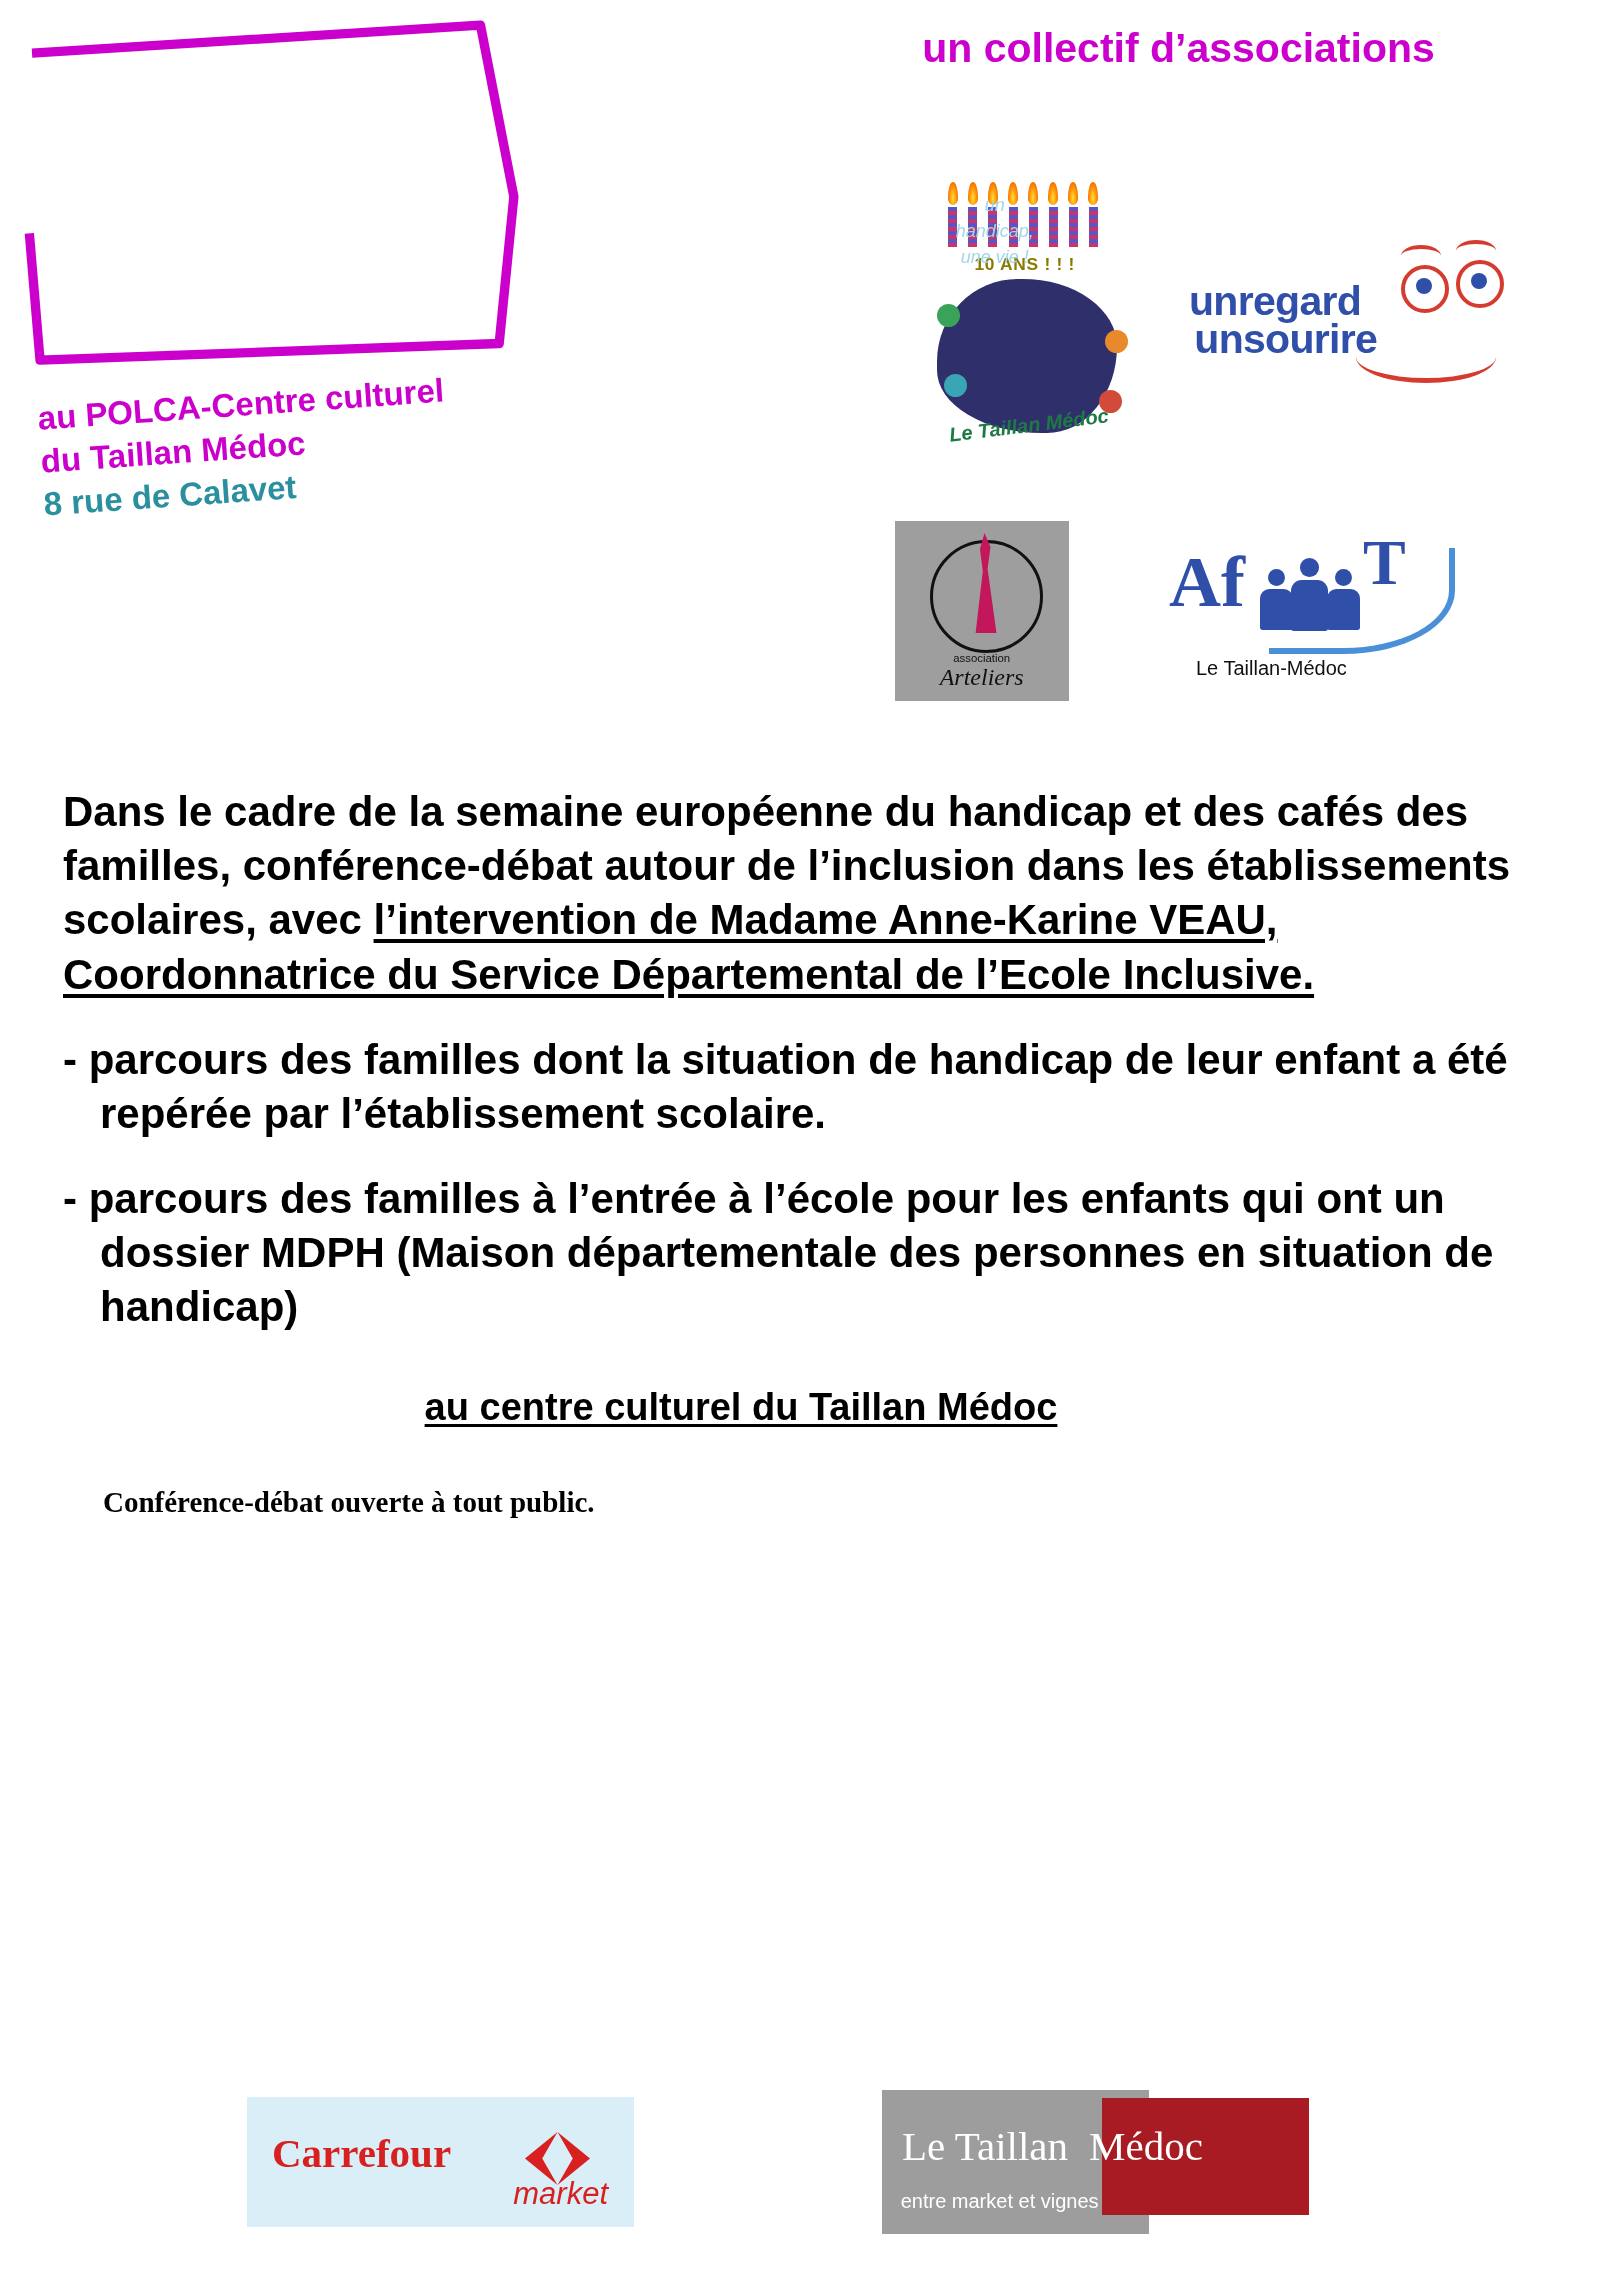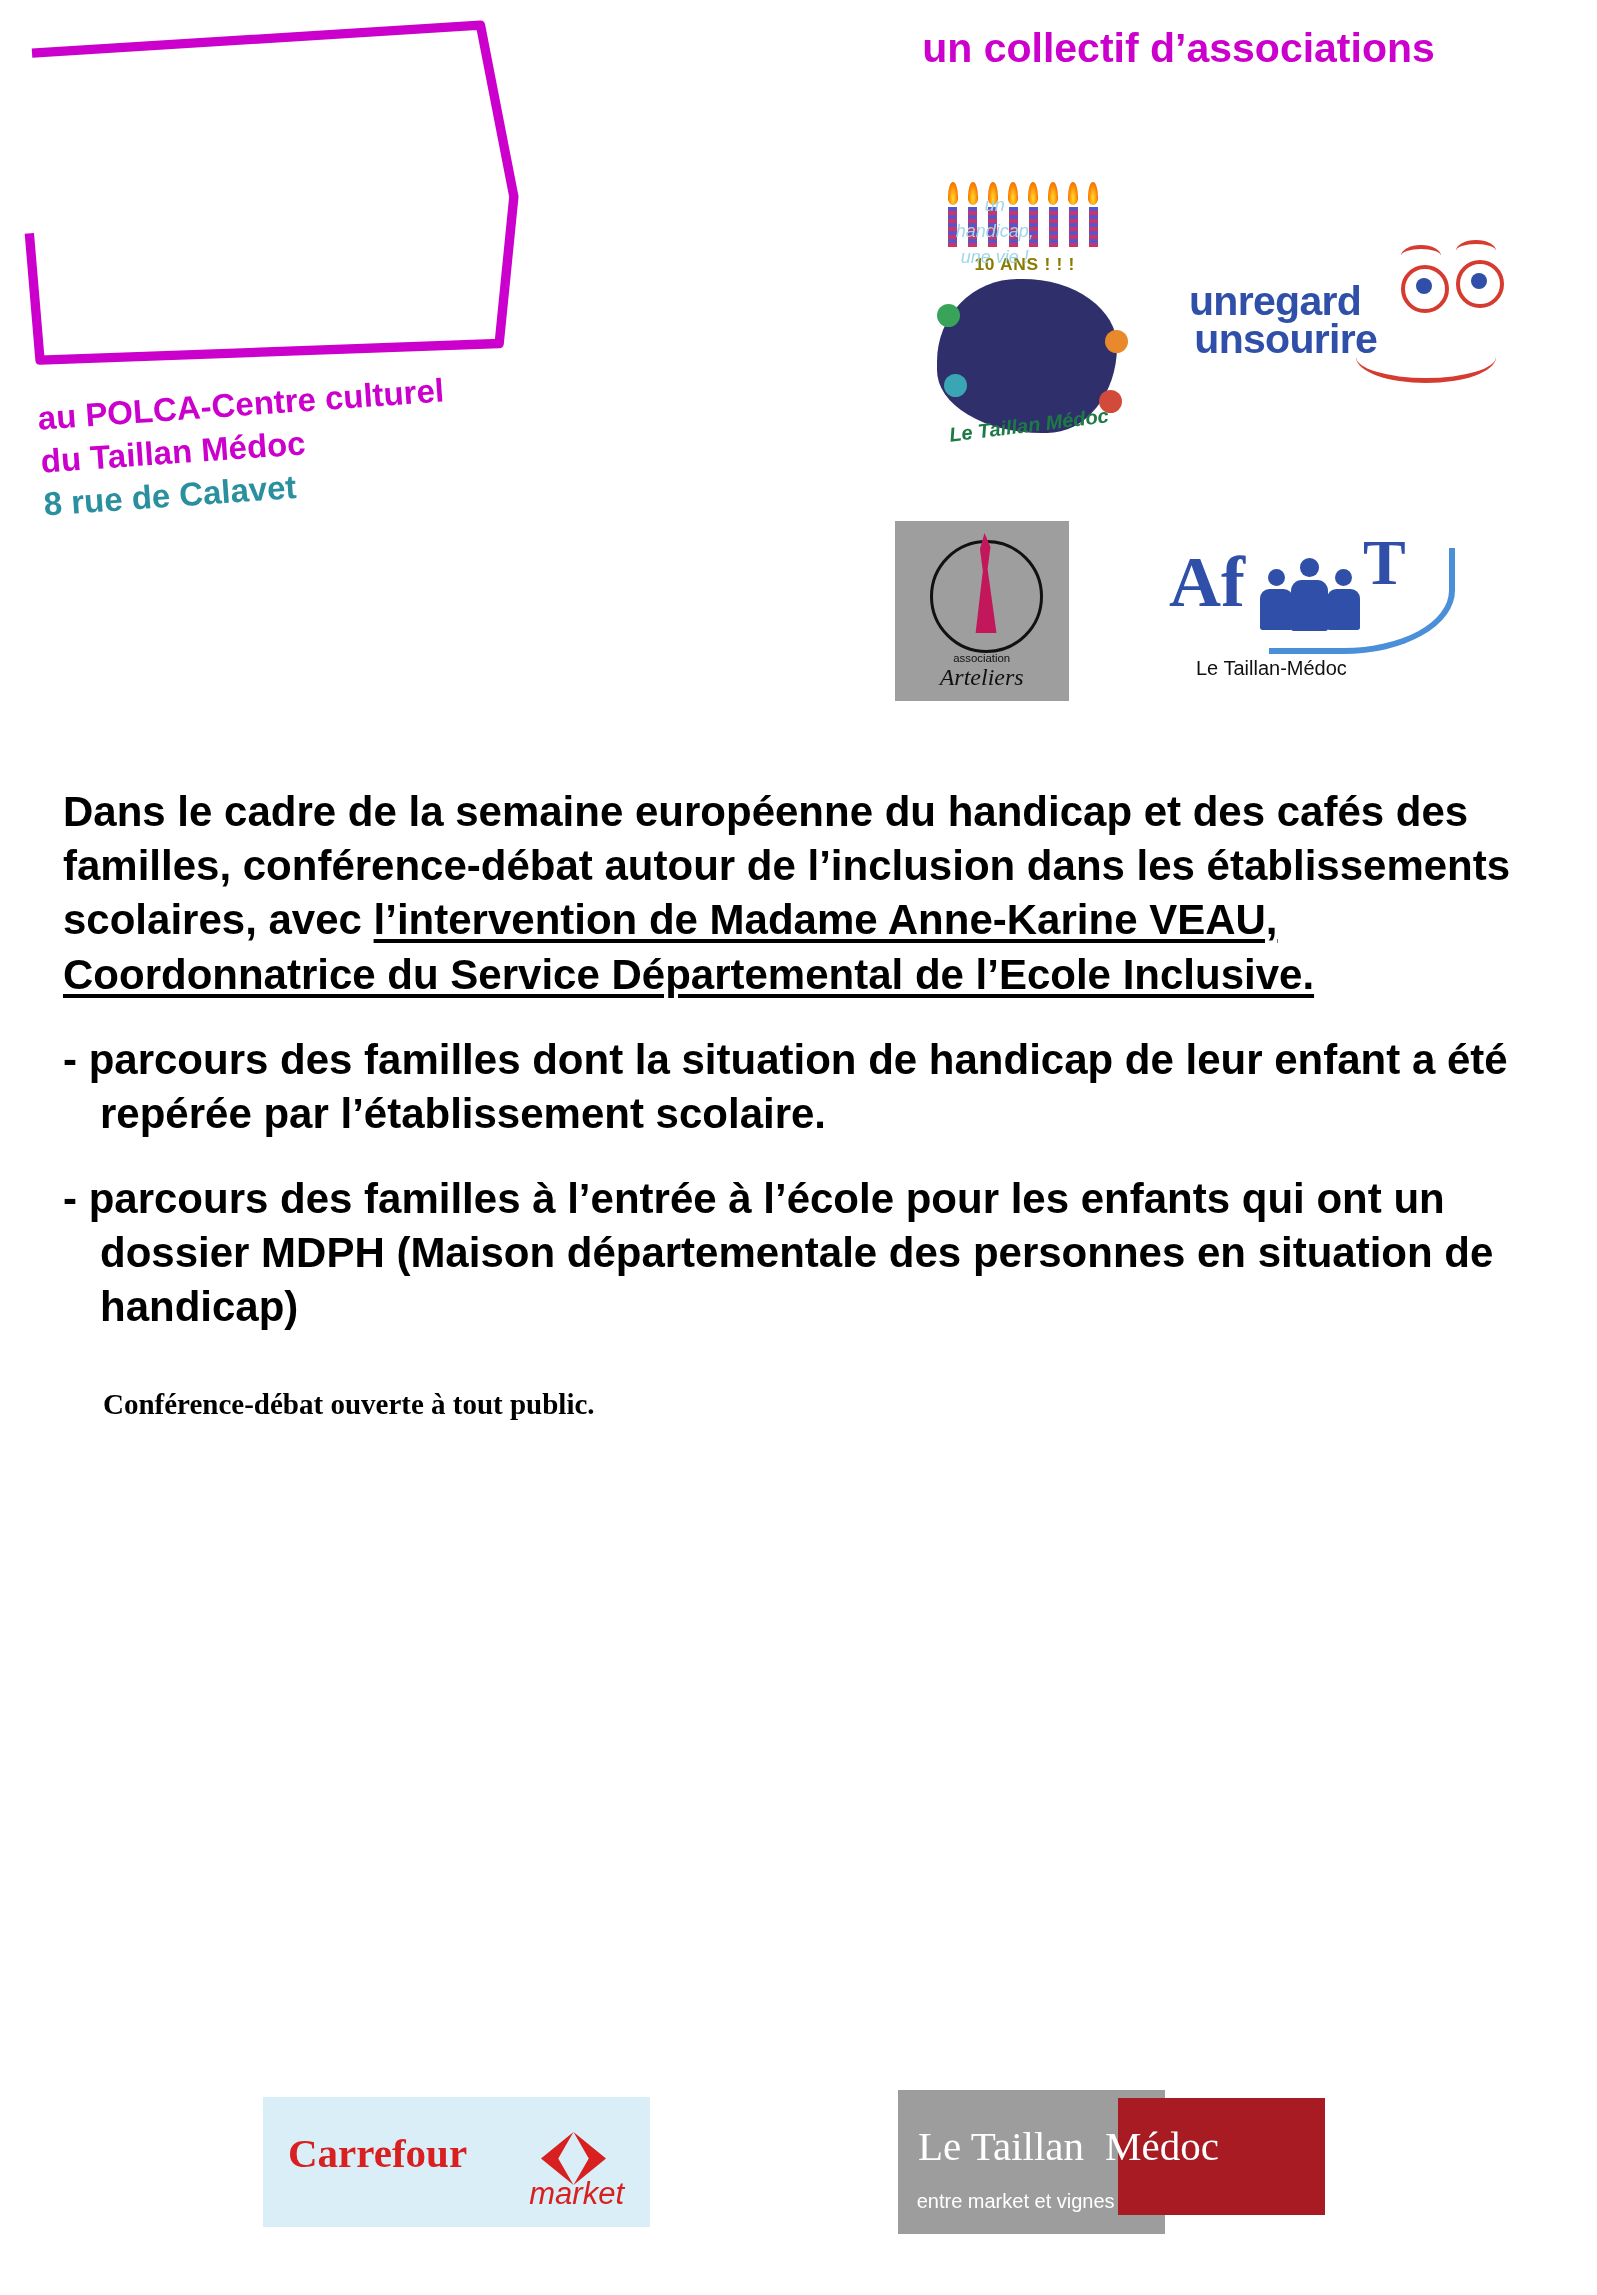--- a/index.html
+++ b/index.html
@@ -338,21 +338,21 @@
     margin-left: 40px;
     font-family: "Liberation Serif", serif;
     font-weight: bold;
     font-size: 29px;
     color: #000;
   }
 
   
   #sponsors {
     position: absolute;
-    left: 16px;
+    left: 0;
     top: 2077px;
     width: 1422px;
     height: 214px;
   }
   #carrefour {
     position: absolute;
     left: 247px;
     top: 20px;
     width: 387px;
     height: 130px;
@@ -511,20 +511,21 @@
 <div id="body-text">
 
   <div class="para intro">
     <span>Dans le cadre de la semaine européenne du handicap et des cafés des familles, conférence-débat autour de l’inclusion dans les établissements scolaires, avec </span><span class="underline-run">l’intervention de Madame Anne-Karine VEAU, Coordonnatrice du Service Départemental de l’Ecole Inclusive.</span>
   </div>
 
   <div class="bullet">- parcours des familles dont la situation de handicap de leur enfant a été repérée par l’établissement scolaire.</div>
   <div class="bullet">- parcours des familles à l’entrée à l’école pour les enfants qui ont un dossier MDPH (Maison départementale des personnes en situation de handicap)</div>
 
   <div id="when-block">
+    <div><span class="when-line">au centre culturel du Taillan Médoc</span></div>
   </div>
 
   <div id="public-note">Conférence-débat ouverte à tout public.</div>
 </div>
 
 <div id="sponsors">
 
   <div id="carrefour">
     <div id="carrefour-word">Carrefour</div>
     <svg id="carrefour-c" viewBox="0 0 110 88" xmlns="http://www.w3.org/2000/svg">

